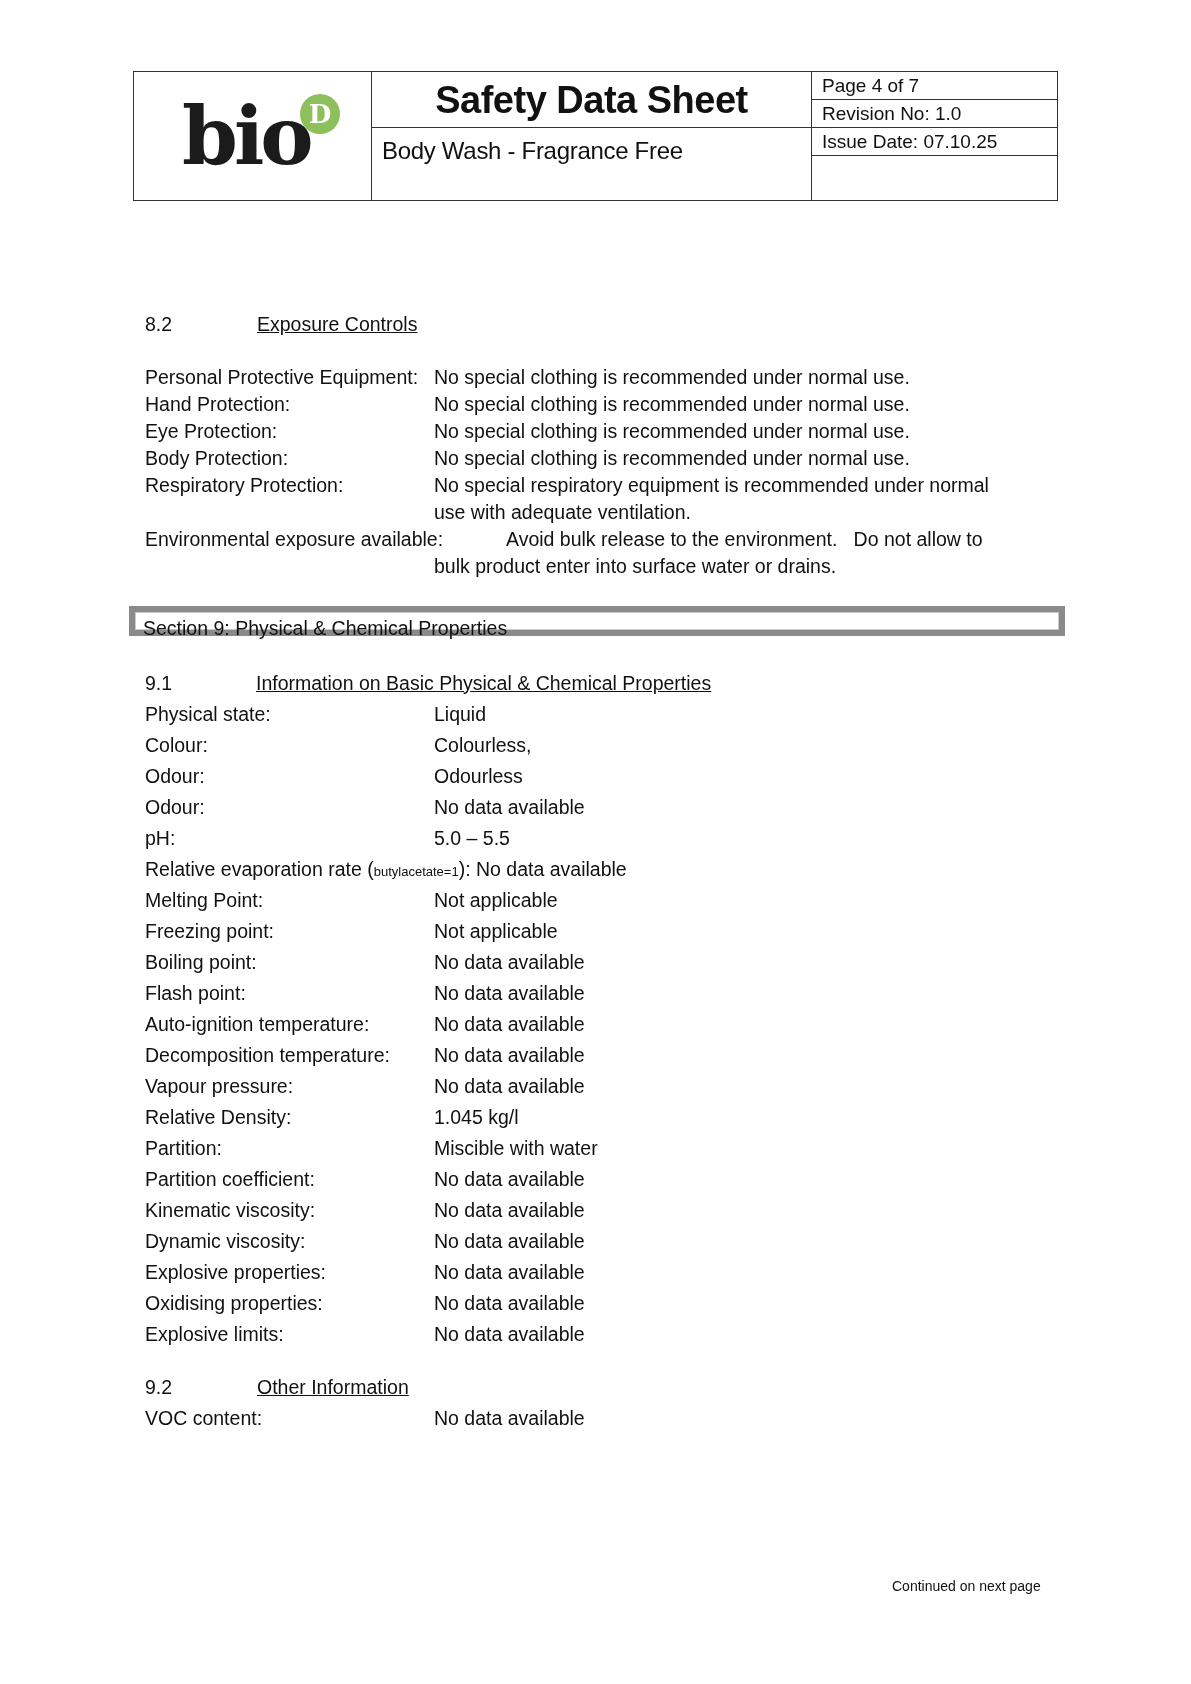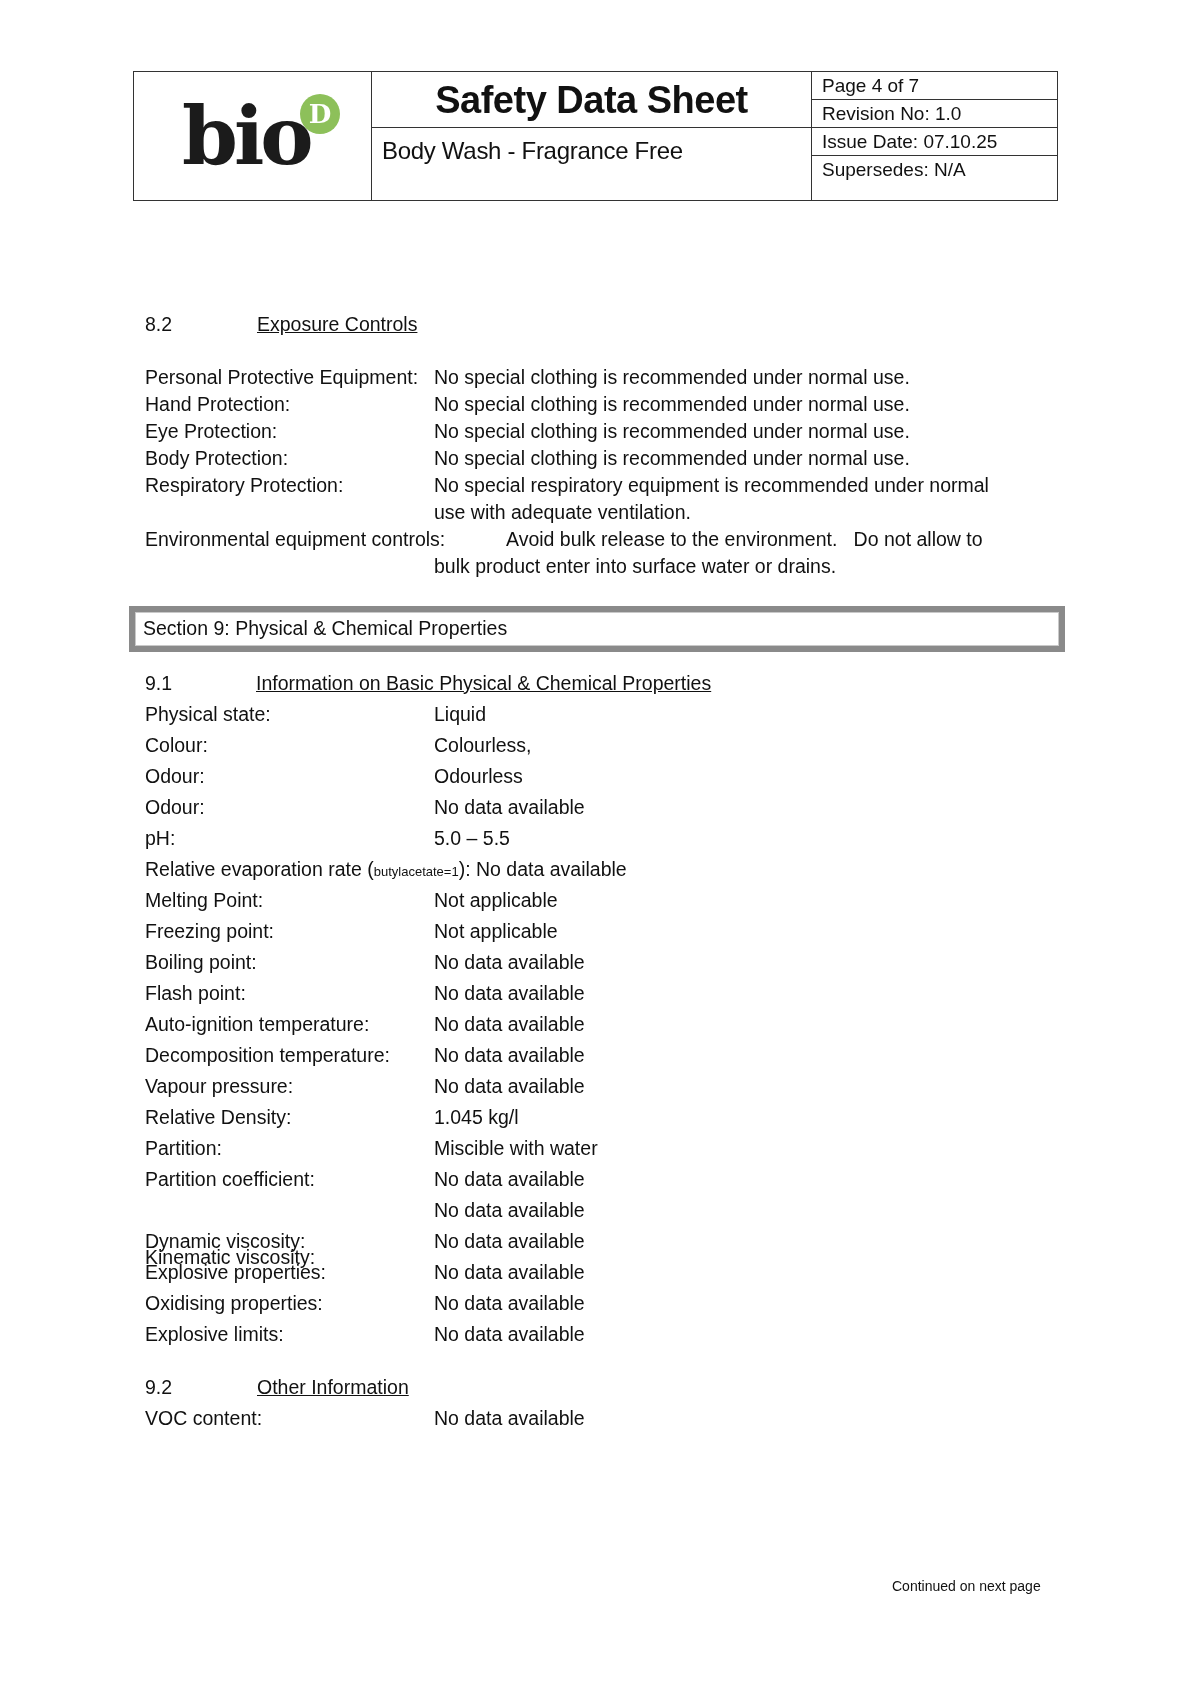--- a/index.html
+++ b/index.html
@@ -30,21 +30,21 @@
   .logo .bio { position: absolute; left: 0; top: 0; font-family: "DejaVu Serif", serif; font-weight: bold;
         font-size: 80px; letter-spacing: -4px; color: #1b1b1b; line-height: 100px; }
   .logo .d { position: absolute; left: 118px; top: 8px; width: 40px; height: 40px; border-radius: 50%;
         background: #8dc05a; color: #ffffff; font-family: "DejaVu Serif", serif; font-weight: bold;
         font-size: 26px; text-align: center; line-height: 40px; }
 
   .txt { position: absolute; font-size: 19.5px; line-height: 27px; white-space: nowrap; }
   .u { text-decoration: underline; margin-left: 40px; }
   .small { font-size: 13px; }
 
-  .section-box { position: absolute; left: 129px; top: 606px; width: 936px; height: 46px;
+  .section-box { position: absolute; left: 129px; top: 606px; width: 936px; height: 30px;
          background: #8a8a8a; box-sizing: border-box; }
   .section-box .inner { position: absolute; left: 6px; top: 6px; right: 6px; bottom: 6px;
          background: #fff; border: 1px solid #c9c9c9; box-sizing: border-box; }
   .section-box .inner span { position: absolute; left: 7px; top: 2px; font-size: 19.5px; line-height: 27px; }
 
   .footer { position: absolute; left: 892px; top: 1578px; font-size: 14px; }
 </style>
 </head>
 <body>
 
@@ -56,21 +56,20 @@
     </div>
   </div>
   <div class="mid">
     <div class="t1">Safety Data Sheet</div>
     <div class="t2">Body Wash - Fragrance Free</div>
   </div>
   <div class="meta">
     <div class="row b" style="top:0;height:28px;">Page 4 of 7</div>
     <div class="row b" style="top:28px;height:28px;">Revision No: 1.0</div>
     <div class="row b" style="top:56px;height:28px;">Issue Date: 07.10.25</div>
-    <div class="row" style="top:84px;height:44px;">Supersedes: N/A</div>
   </div>
 </div>
 
 <div class="txt" style="left:145px;top:311px;">8.2</div>
 <div class="txt u" style="left:217px;top:311px;">Exposure Controls</div>
 
 <div class="txt" style="left:145px;top:364px;">Personal Protective Equipment:</div>
 <div class="txt" style="left:434px;top:364px;">No special clothing is recommended under normal use.</div>
 
 <div class="txt" style="left:145px;top:391px;">Hand Protection:</div>
@@ -79,21 +78,21 @@
 <div class="txt" style="left:145px;top:418px;">Eye Protection:</div>
 <div class="txt" style="left:434px;top:418px;">No special clothing is recommended under normal use.</div>
 
 <div class="txt" style="left:145px;top:445px;">Body Protection:</div>
 <div class="txt" style="left:434px;top:445px;">No special clothing is recommended under normal use.</div>
 
 <div class="txt" style="left:145px;top:472px;">Respiratory Protection:</div>
 <div class="txt" style="left:434px;top:472px;">No special respiratory equipment is recommended under normal</div>
 <div class="txt" style="left:434px;top:499px;">use with adequate ventilation.</div>
 
-<div class="txt" style="left:145px;top:526px;">Environmental equipment controls:</div>
+<div class="txt" style="left:145px;top:526px;">Environmental exposure available:</div>
 <div class="txt" style="left:506px;top:526px;white-space:pre;">Avoid bulk release to the environment.   Do not allow to</div>
 <div class="txt" style="left:434px;top:553px;text-align:center;">bulk product enter into surface water or drains.</div>
 
 <div class="section-box">
   <div class="inner">
     <span>Section 9: Physical &amp; Chemical Properties</span>
   </div>
 </div>
 
 <div class="txt" style="left:145px;top:670px;">9.1</div>
@@ -140,21 +139,21 @@
 
   <div class="txt" style="left:145px;top:1104px;">Relative Density:</div>
   <div class="txt" style="left:434px;top:1104px;">1.045 kg/l</div>
 
   <div class="txt" style="left:145px;top:1135px;">Partition:</div>
   <div class="txt" style="left:434px;top:1135px;">Miscible with water</div>
 
   <div class="txt" style="left:145px;top:1166px;">Partition coefficient:</div>
   <div class="txt" style="left:434px;top:1166px;">No data available</div>
 
-  <div class="txt" style="left:145px;top:1197px;margin-top:47px;">Kinematic viscosity:</div>
+  <div class="txt" style="left:145px;top:1197px;">Kinematic viscosity:</div>
   <div class="txt" style="left:434px;top:1197px;">No data available</div>
 
   <div class="txt" style="left:145px;top:1228px;">Dynamic viscosity:</div>
   <div class="txt" style="left:434px;top:1228px;">No data available</div>
 
   <div class="txt" style="left:145px;top:1259px;">Explosive properties:</div>
   <div class="txt" style="left:434px;top:1259px;">No data available</div>
 
   <div class="txt" style="left:145px;top:1290px;">Oxidising properties:</div>
   <div class="txt" style="left:434px;top:1290px;">No data available</div>

